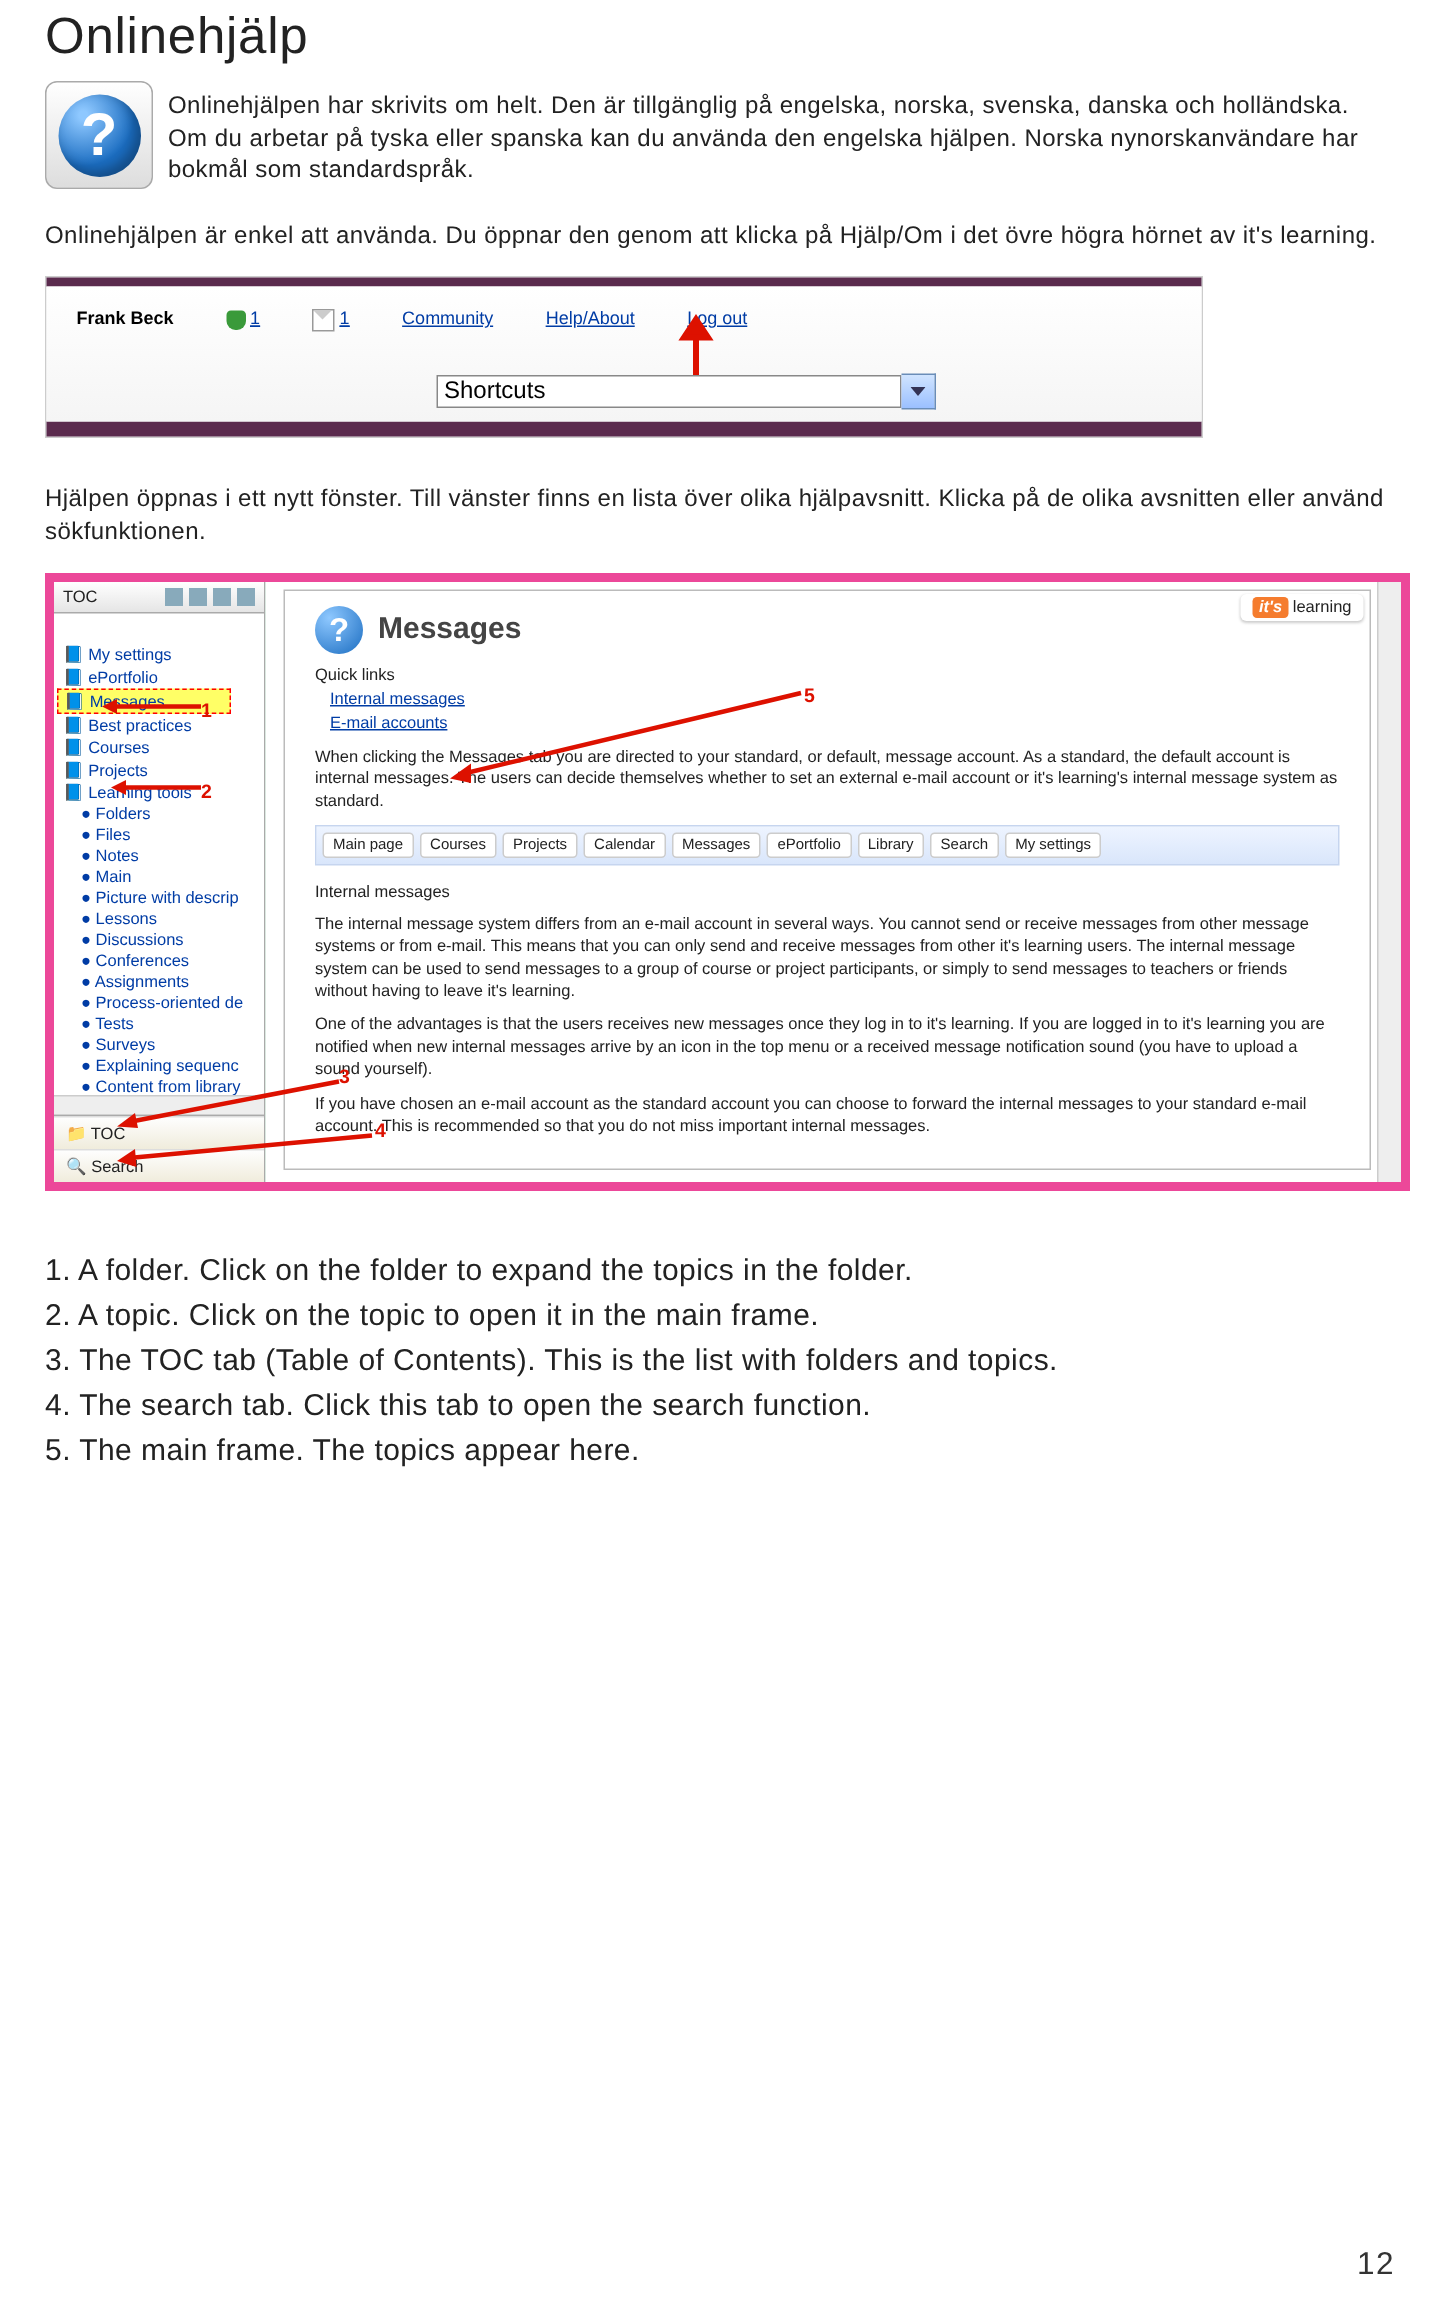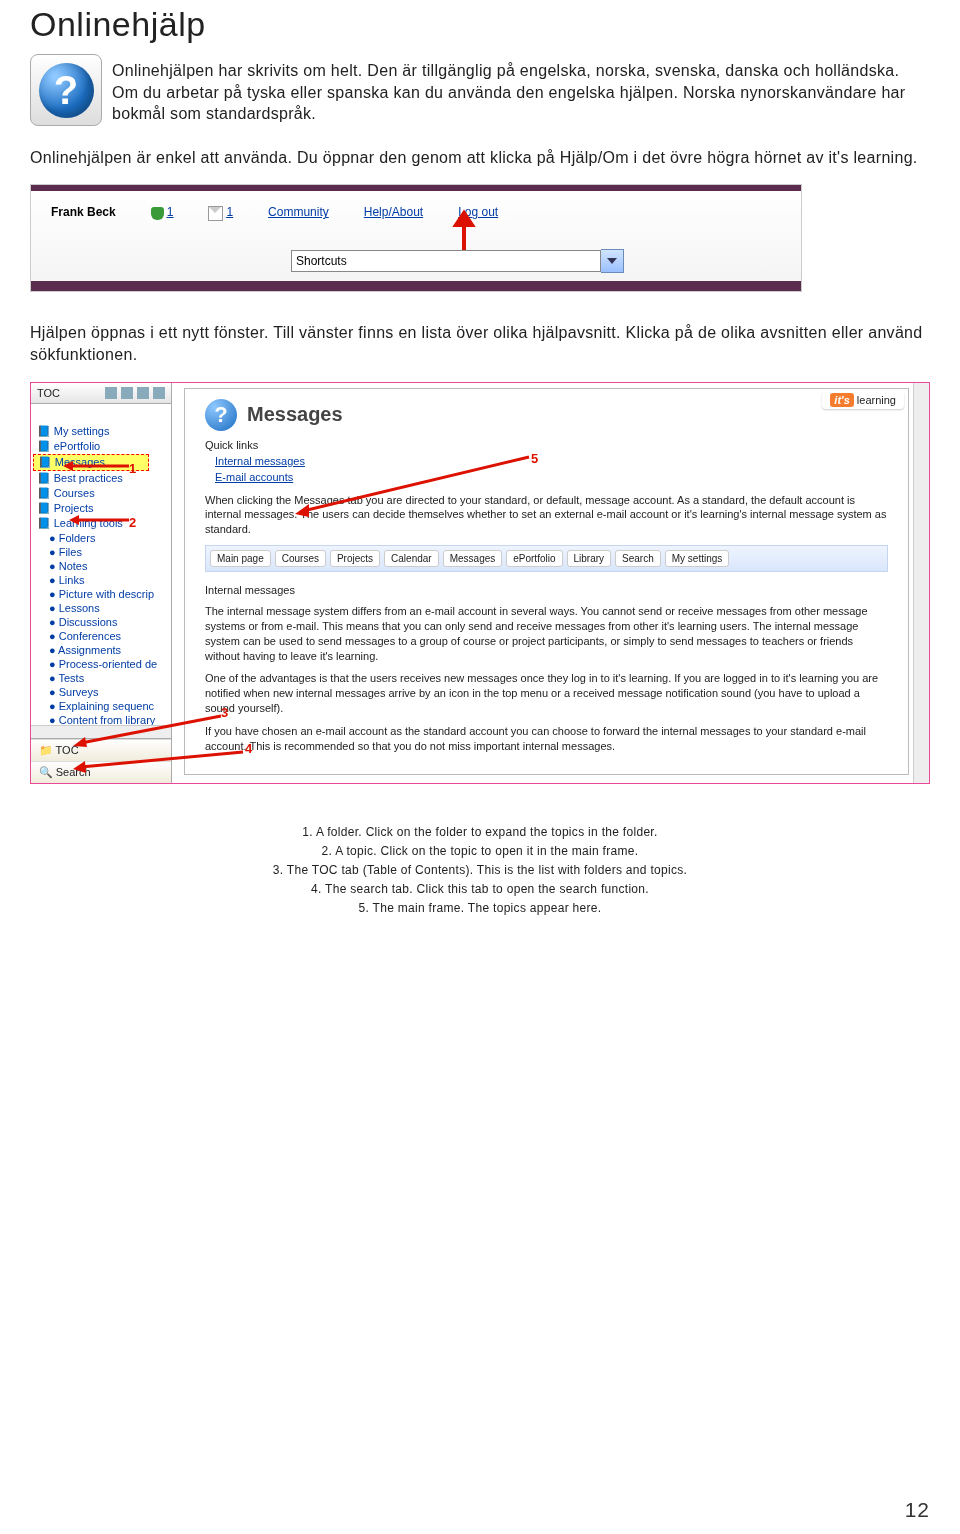--- a/index.html
+++ b/index.html
@@ -35,26 +35,26 @@
   .ss1-purple-top { height:6px; background:#5b2b4e; }
   .ss1-labels { position:absolute; top:14px; left:20px; display:flex; gap:35px; align-items:flex-start; }
   .ss1-labels span { color:#003ca5; text-decoration:underline; cursor:pointer; }
   .ss1-labels .name { color:#000; text-decoration:none; font-weight:bold; }
   .icon-sm { display:inline-block; width:13px; height:13px; margin-right:3px; vertical-align:middle; }
   .icon-person { background:#3a9a3a; border-radius:3px 3px 6px 6px; }
   .icon-mail { background:#fff; border:1px solid #999; position:relative; }
   .icon-mail:after { content:""; position:absolute; left:0; top:0; border:6px solid transparent; border-top-color:#ccc; }
   .red-arrow { position:absolute; stroke:#d10; stroke-width:4; fill:#d10; }
   .shortcuts-row { position:absolute; bottom:8px; left:260px; display:flex; align-items:center; }
-  .shortcuts-row input { width:300px; height:18px; font-size:12px; border:1px solid #888; padding:1px 4px; }
+  .shortcuts-row input { width:300px; height:18px; font-size:16px; border:1px solid #888; padding:1px 4px; }
   .shortcuts-row .dd { width:22px; height:22px; background:linear-gradient(#d0e4ff,#9bc0ff); border:1px solid #6a8db8; border-left:none; display:flex; align-items:center; justify-content:center; }
   .ss1-purple-bot { height:10px; background:#5b2b4e; }
 
   .screenshot2 {
-    width: 898px; height: 400px; border:1px solid #ec4899; font-family: Tahoma, Arial, sans-serif;
+    width: 898px; height: 400px; border:6px solid #ec4899; font-family: Tahoma, Arial, sans-serif;
     font-size:11px; display:flex; background:#86efac; position:relative; overflow:hidden;
   }
   .toc-panel { width:140px; border-right:1px solid #aaa; display:flex; flex-direction:column; background:#fff; }
   .toc-header { height:20px; border-bottom:1px solid #aaa; background:linear-gradient(#fff,#e5e5e5); display:flex; align-items:center; padding:0 6px; gap:4px; }
   .toc-header .spacer { flex:1; }
   .toc-header .ti { width:12px; height:12px; background:#8ab; }
   .toc-list { flex:1; overflow:hidden; padding:20px 2px; font-size:11px; color:#003ca5; }
   .toc-list div { padding:1px 0 1px 4px; white-space:nowrap; cursor:pointer; }
   .toc-list .sub { padding-left:16px; }
   .toc-list .hl { background:#FFFF66; border:1px dashed #f00; margin-right:20px; }
@@ -69,21 +69,21 @@
   .msg-block { padding: 10px 20px 0 20px; }
   .msg-title { display:flex; gap:10px; align-items:center; margin-bottom:8px; }
   .msg-title .mi { width:32px; height:32px; border-radius:50%; background:radial-gradient(circle at 30% 25%, #8ec8ff, #1b6dc1); color:#fff; font-size:22px; text-align:center; line-height:32px; font-weight:bold; }
   .msg-title h2 { margin:0; font-size:20px; color:#444; }
   .ql { font-weight:normal; margin:2px 0; }
   .link { color:#003ca5; text-decoration:underline; cursor:pointer; display:inline-block; margin:2px 0 2px 10px; }
   .body-text { font-size:11px; color:#222; line-height:1.35; margin:8px 0; }
   .tabstrip { background:linear-gradient(#eef4ff,#d9e6fb); border:1px solid #c6d5ef; padding:4px; display:flex; gap:4px; flex-wrap:wrap; }
   .tabstrip span { background:#fff; border:1px solid #ccc; border-radius:3px; padding:2px 6px; font-size:10px; cursor:pointer; }
   svg.arrow { position:absolute; overflow:visible; pointer-events:none; }
-  .legend p { font-size:12px; letter-spacing:0.3px; margin:3px 0;text-align:center; }
+  .legend p { font-size:20px; letter-spacing:0.3px; margin:3px 0; }
   .page-num { position:fixed; bottom:12px; right:30px; font-size:21px; color:#333; letter-spacing:1px;margin-left:19px; }
   .num-label { position:absolute; color:#d10; font-weight:bold; font-size:13px; }
 </style>
 </head>
 <body>
 
 <h1>Onlinehjälp</h1>
 
 <div class="intro">
   <div class="question-icon">
@@ -139,21 +139,21 @@
         <div class="">📘 My settings</div>
         <div class="">📘 ePortfolio</div>
         <div class="hl">📘 Messages</div>
         <div class="">📘 Best practices</div>
         <div class="">📘 Courses</div>
         <div class="">📘 Projects</div>
         <div class="">📘 Learning tools</div>
         <div class="sub">● Folders</div>
         <div class="sub">● Files</div>
         <div class="sub">● Notes</div>
-        <div class="sub">● Links</div>
+        <div class="sub">● Main</div>
         <div class="sub">● Picture with descrip</div>
         <div class="sub">● Lessons</div>
         <div class="sub">● Discussions</div>
         <div class="sub">● Conferences</div>
         <div class="sub">● Assignments</div>
         <div class="sub">● Process-oriented de</div>
         <div class="sub">● Tests</div>
         <div class="sub">● Surveys</div>
         <div class="sub">● Explaining sequenc</div>
         <div class="sub">● Content from library</div>

